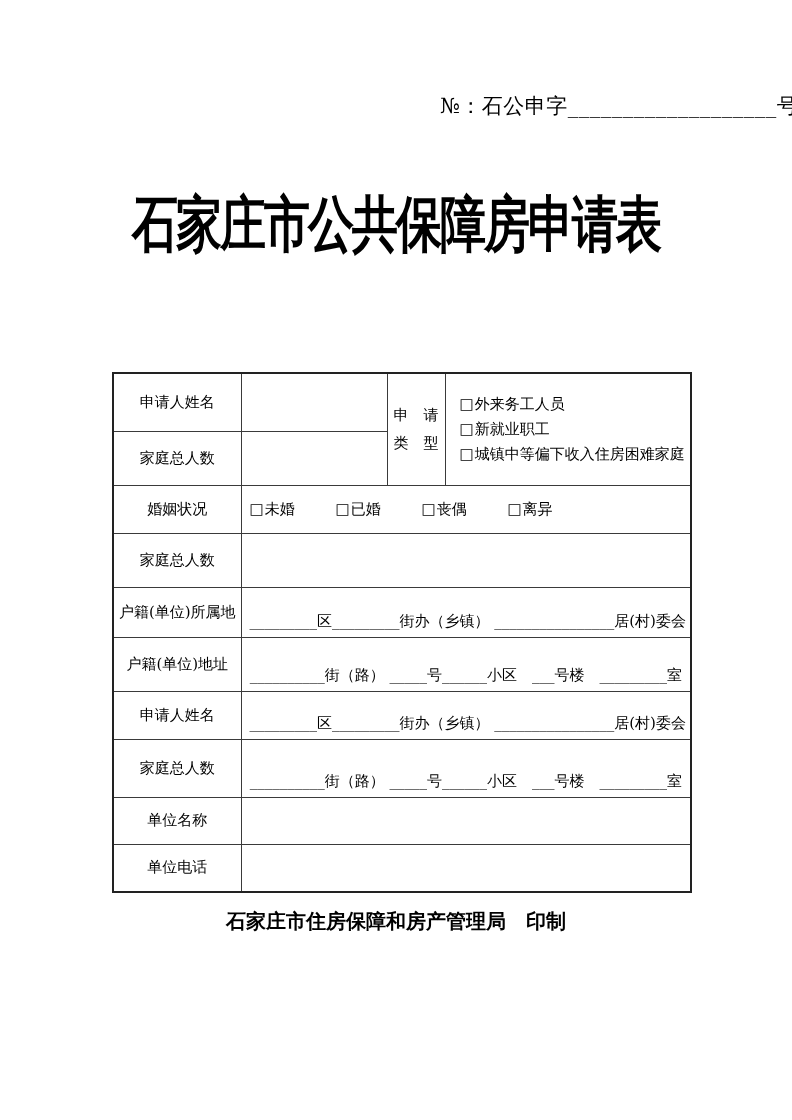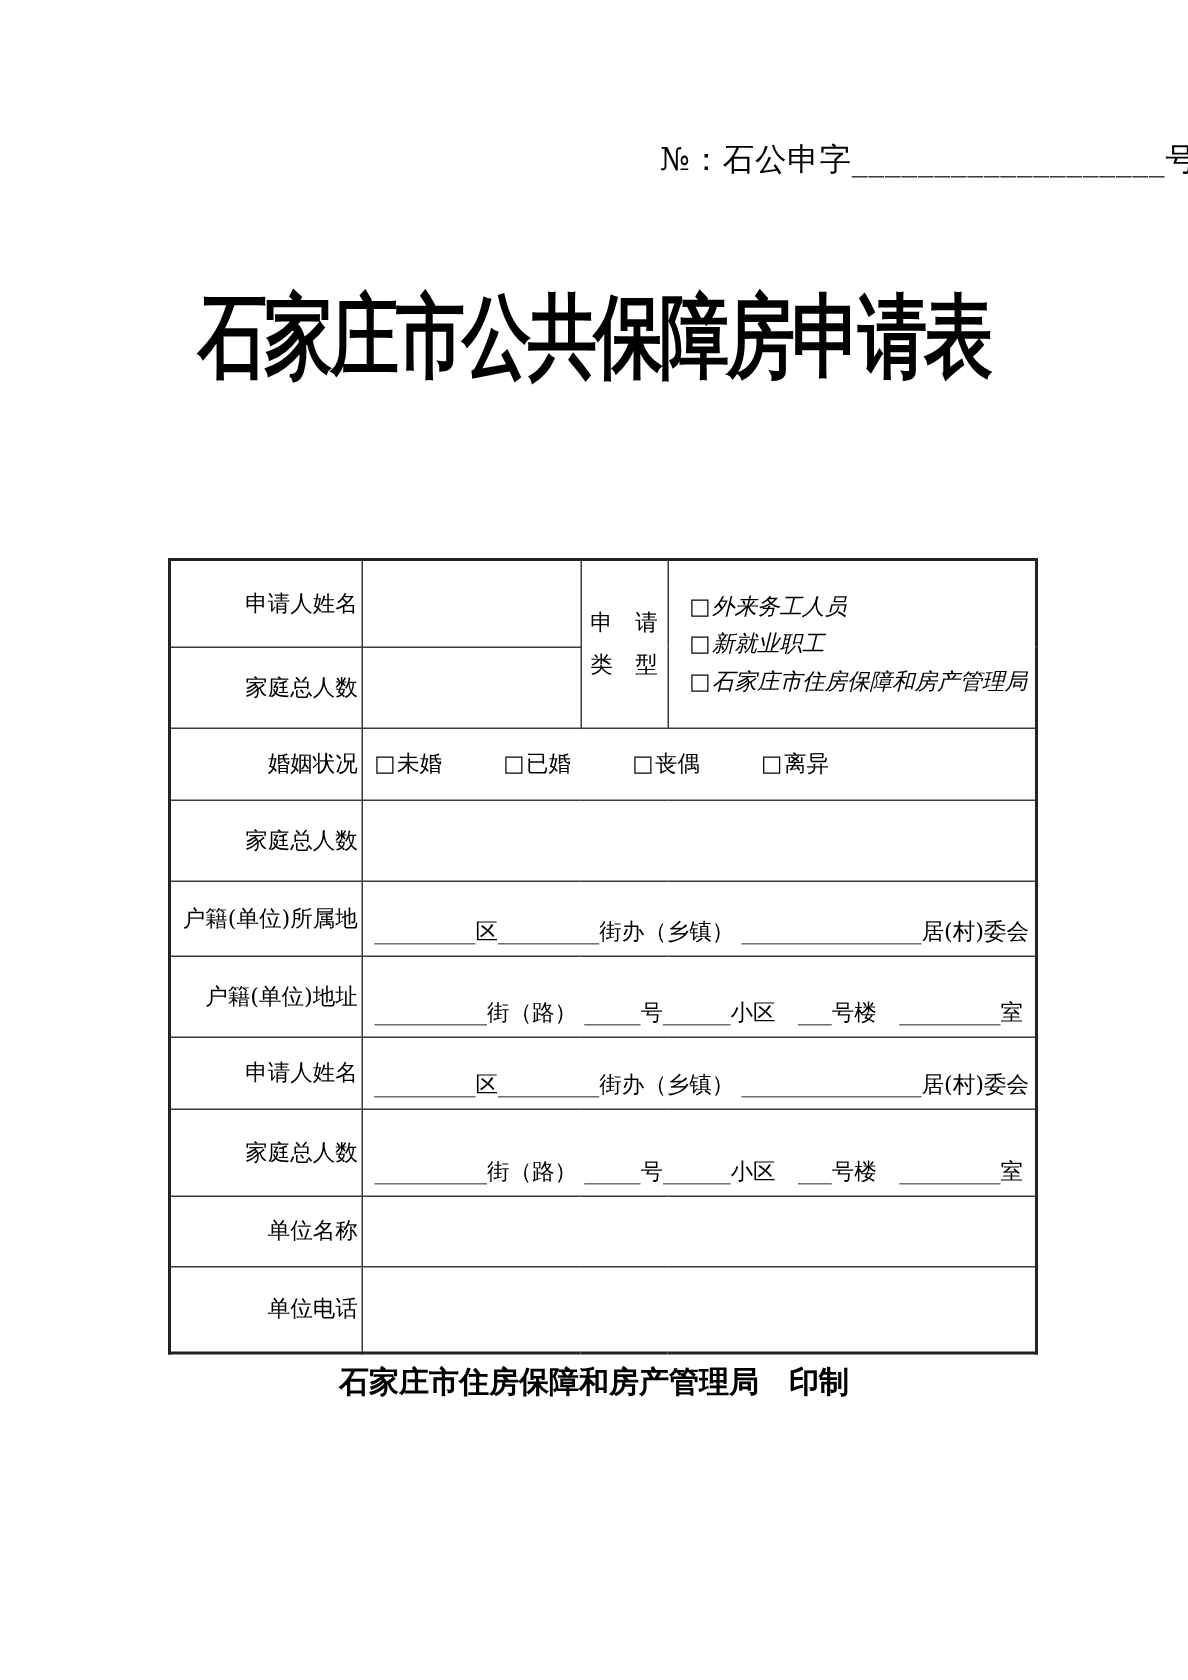--- a/index.html
+++ b/index.html
@@ -42,40 +42,39 @@
     border-collapse:collapse;
     table-layout:fixed;
     border:2px solid #222;
   }
   table.form td{
     border:1px solid #3a3a3a;
     font-size:15px;
     overflow:hidden;
   }
   td.lbl{
-    text-align:right;
+    text-align:center;
     vertical-align:middle;
     padding:0 2px;
     white-space:nowrap;
   }
   td.fill{ background:#fff; }
   td.type{
     text-align:center;
     vertical-align:middle;
     line-height:28px;
     padding:0;
     white-space:nowrap;
     margin-top:12px;
   }
   td.opts{
     vertical-align:middle;
     padding-left:14px;
     line-height:25px;
     white-space:nowrap;
-    font-style:italic;
   }
   td.marital{
     vertical-align:middle;
     padding-left:8px;
     white-space:nowrap;
   }
   td.addr{
     vertical-align:bottom;
     text-align:right;
     padding:0 8px 6px 8px;
@@ -121,21 +120,21 @@
         <div>类　型</div>
       </td>
       <td class="opts" rowspan="2">
         <div class="opt-line">
           <span class="cb">□</span><span>外来务工人员</span>
         </div>
         <div class="opt-line">
           <span class="cb">□</span><span>新就业职工</span>
         </div>
         <div class="opt-line">
-          <span class="cb">□</span><span>石家庄市住房保障和房产管理局</span>
+          <span class="cb">□</span><span>城镇中等偏下收入住房困难家庭</span>
         </div>
       </td>
     </tr>
 
     <tr style="height:54px">
       <td class="lbl">家庭总人数</td>
       <td class="fill"></td>
     </tr>
 
     <tr style="height:48px">
@@ -179,21 +178,21 @@
     <tr style="height:58px">
       <td class="lbl">家庭总人数</td>
       <td class="addr" colspan="3">__________街（路） _____号______小区　___号楼　_________室</td>
     </tr>
 
     <tr style="height:47px">
       <td class="lbl">单位名称</td>
       <td class="fill" colspan="3"></td>
     </tr>
 
-    <tr style="height:58px">
+    <tr style="height:48px">
       <td class="lbl">单位电话</td>
       <td class="fill" colspan="3"></td>
     </tr>
   </tbody>
     </table>
 
   <div class="footer">石家庄市住房保障和房产管理局　印制</div>
 
 </div>
 

